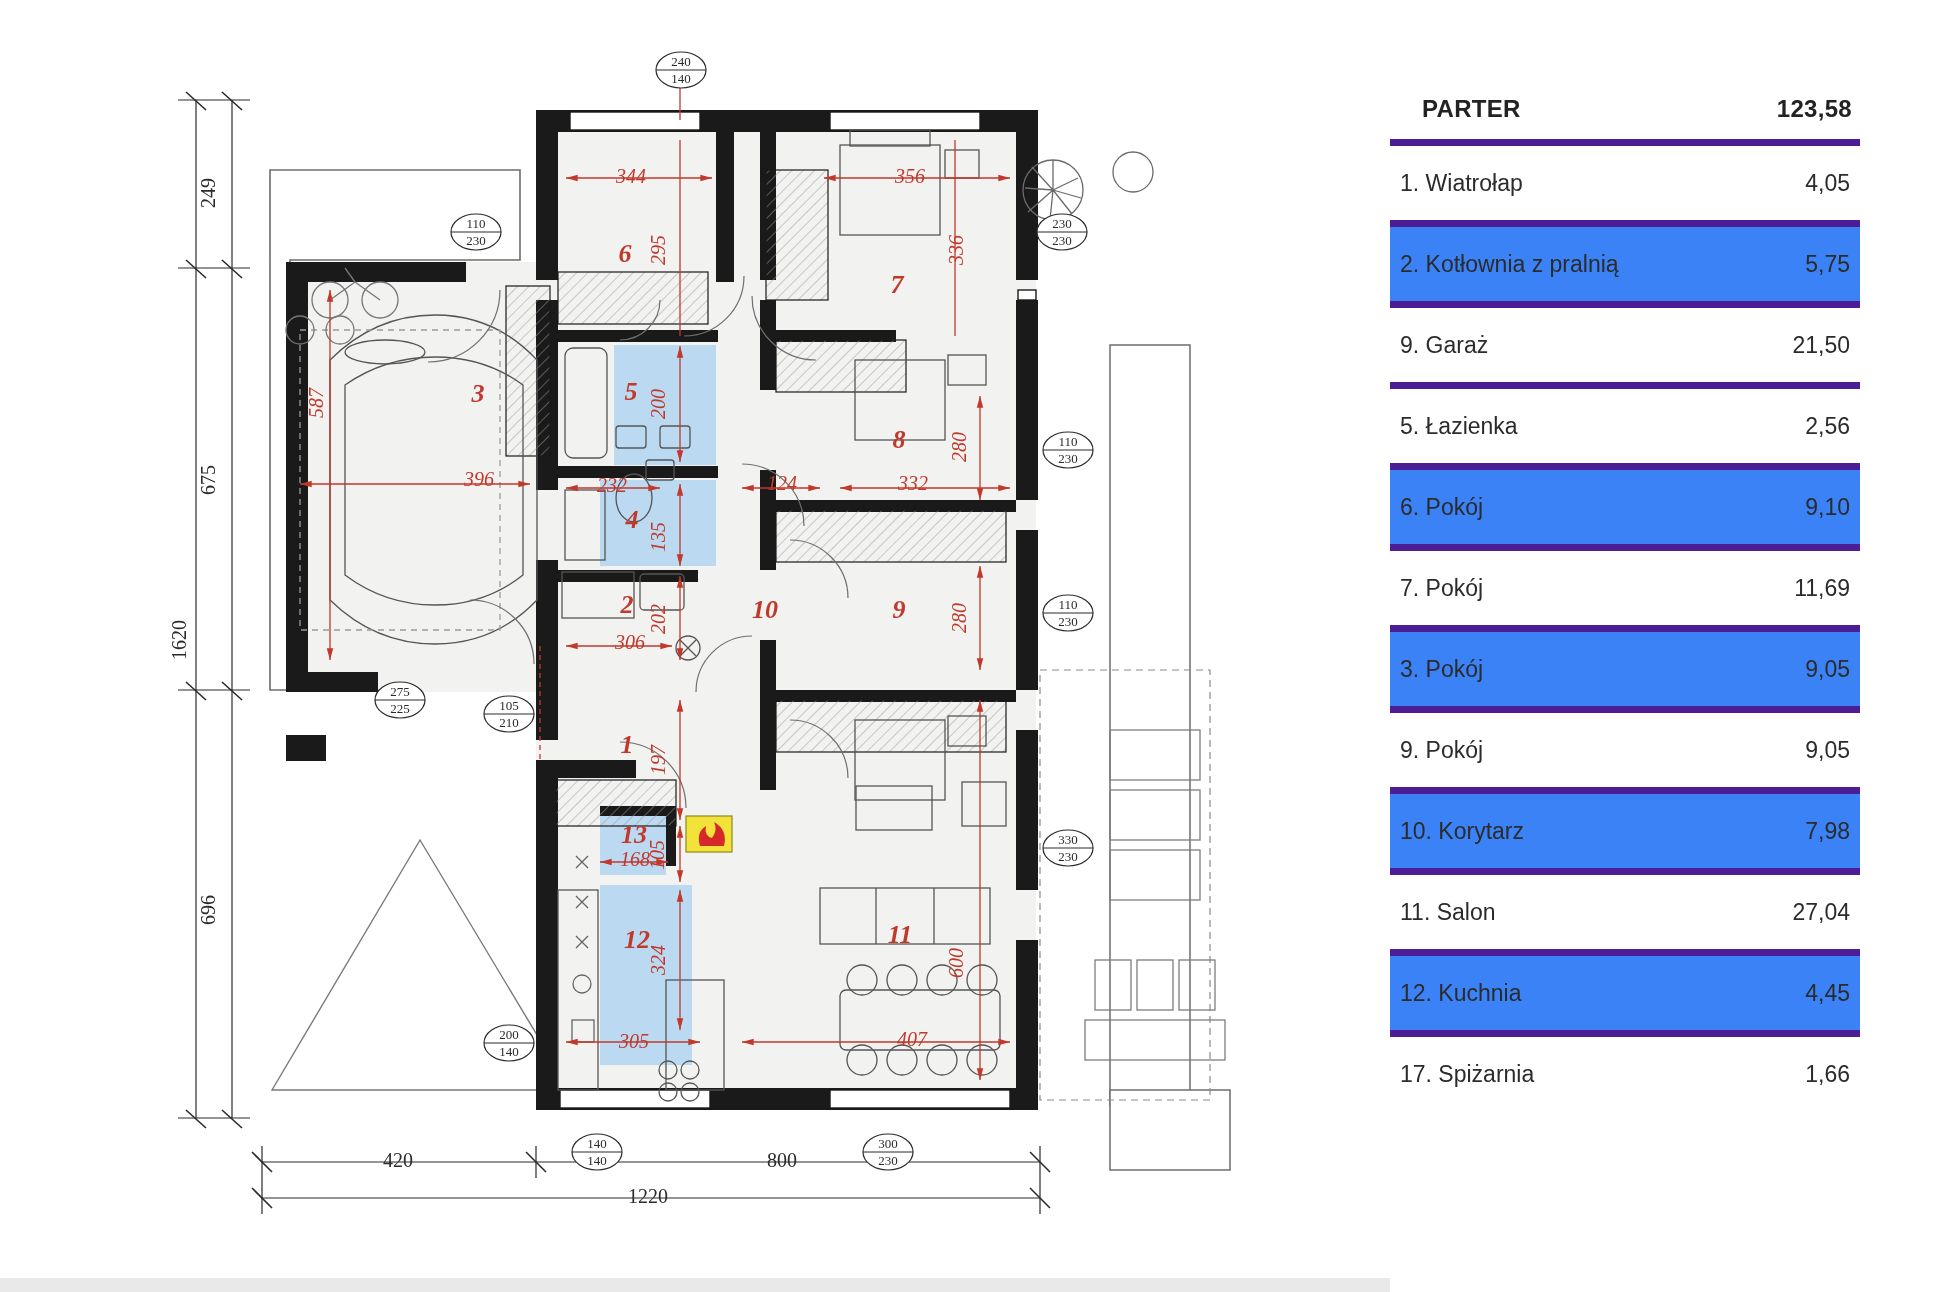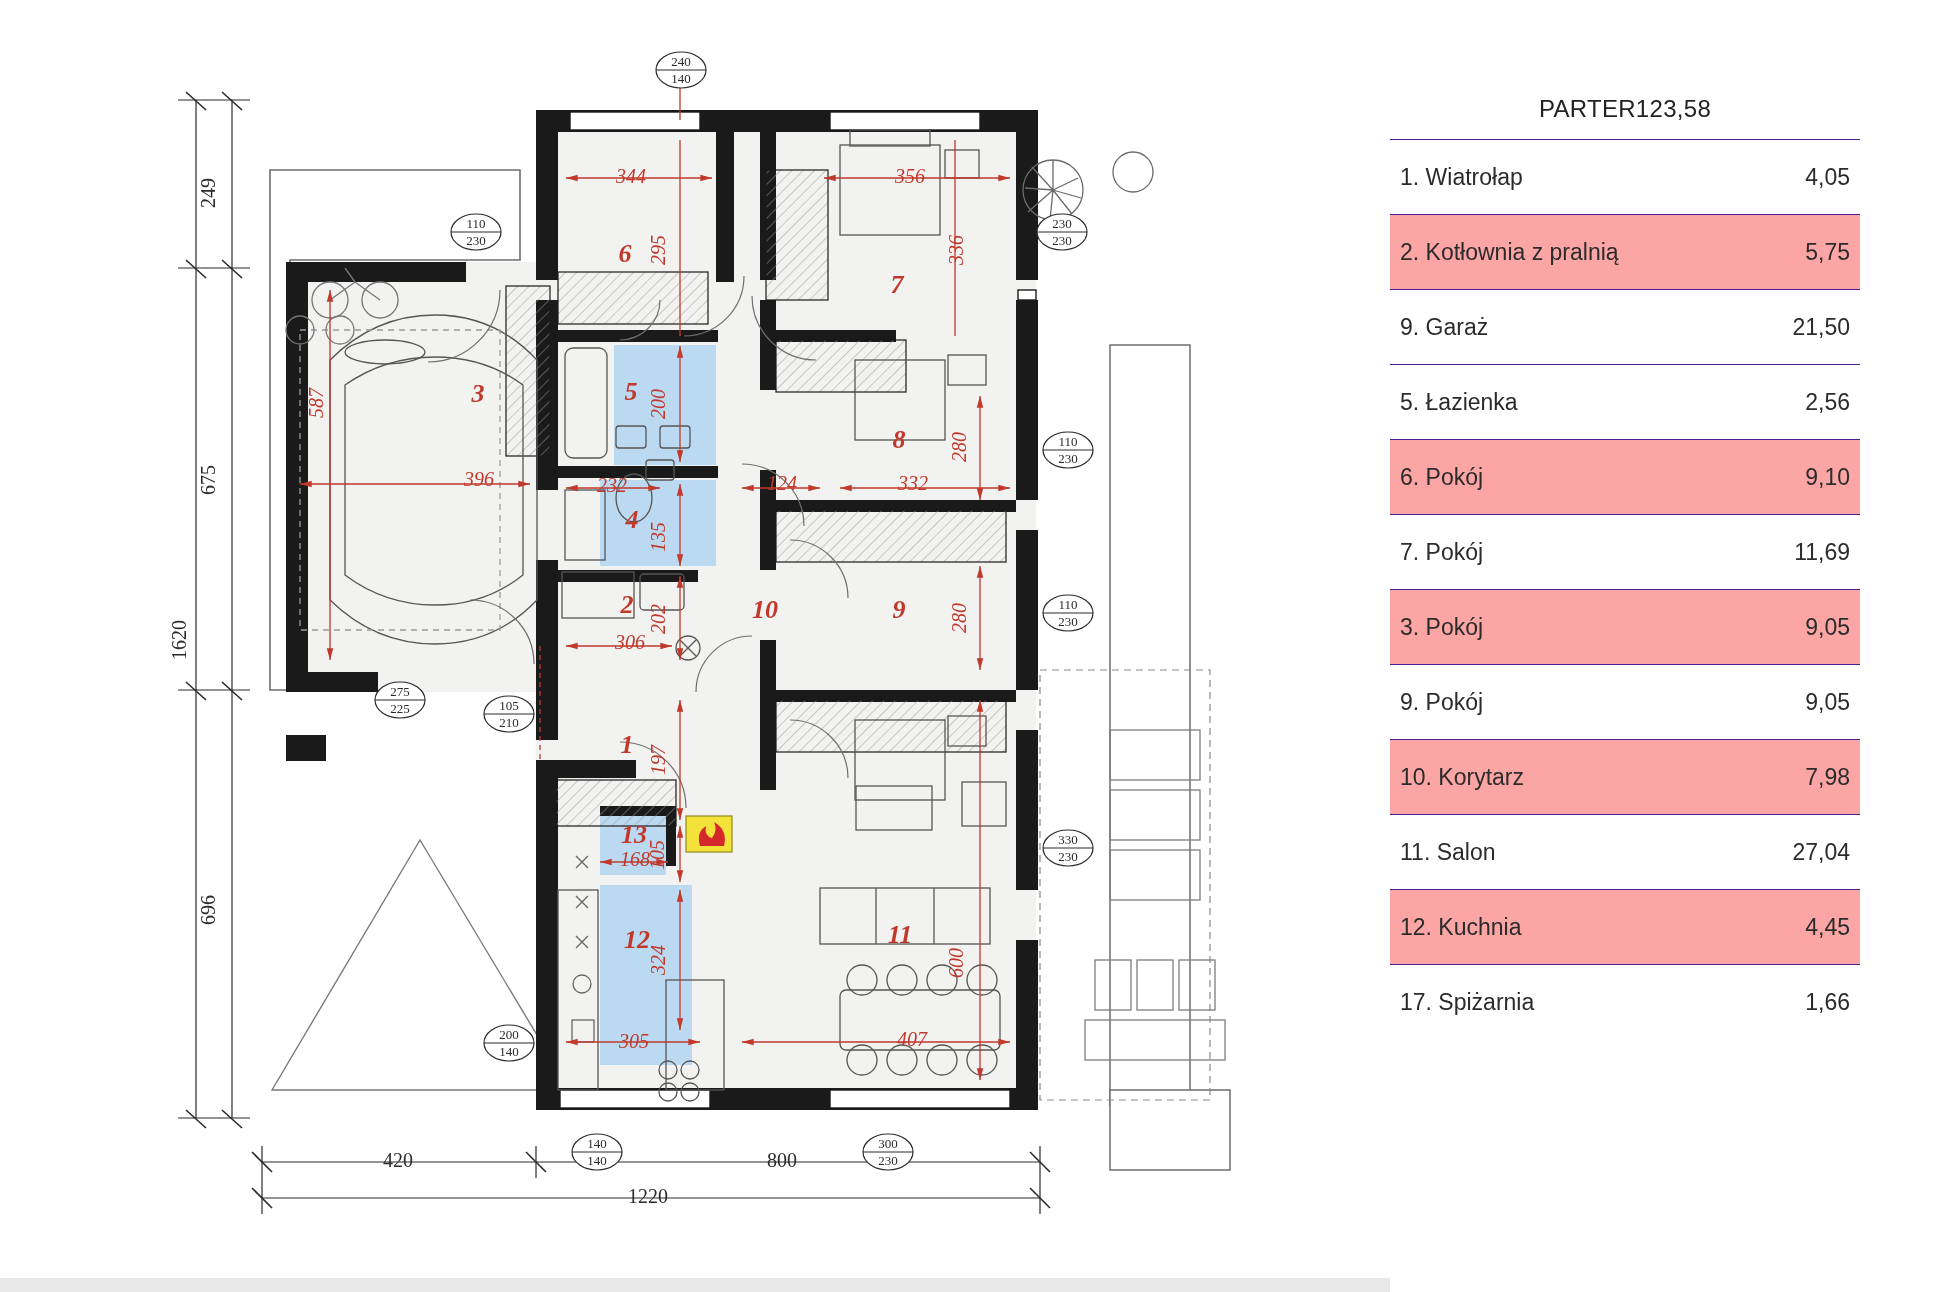--- a/index.html
+++ b/index.html
@@ -43,39 +43,40 @@
 
   
   #legend {
     position: absolute;
     left: 1390px;
     top: 95px;
     width: 470px;
   }
   #legend-header {
     display: flex;
-    justify-content: center;
+    justify-content: space-between;
     align-items: baseline;
     padding: 0 8px 16px 8px;
-    font-weight: normal;
+    font-weight: bold;
     font-size: 24px;
     color: #222;
     letter-spacing: .3px;
+    margin-left: 24px;
   }
   .legend-row {
     display: flex;
     justify-content: space-between;
     align-items: center;
     height: 74px;
     padding: 0 10px;
     font-size: 23px;
     color: #2b2b2b;
-    border-top: 1px solid #4c1d95;
-  }
-  .legend-row.alt { background: #fca5a5; }
+    border-top: 7px solid #4c1d95;
+  }
+  .legend-row.alt { background: #3b82f6; }
   .legend-row .name { white-space: nowrap; }
   .legend-row .area { white-space: nowrap; }
 </style>
 </head>
 <body>
 
 <div id="page">
 
   <div id="plan">
     <svg width="1390" height="1278" viewBox="0 0 1390 1278" xmlns="http://www.w3.org/2000/svg">

